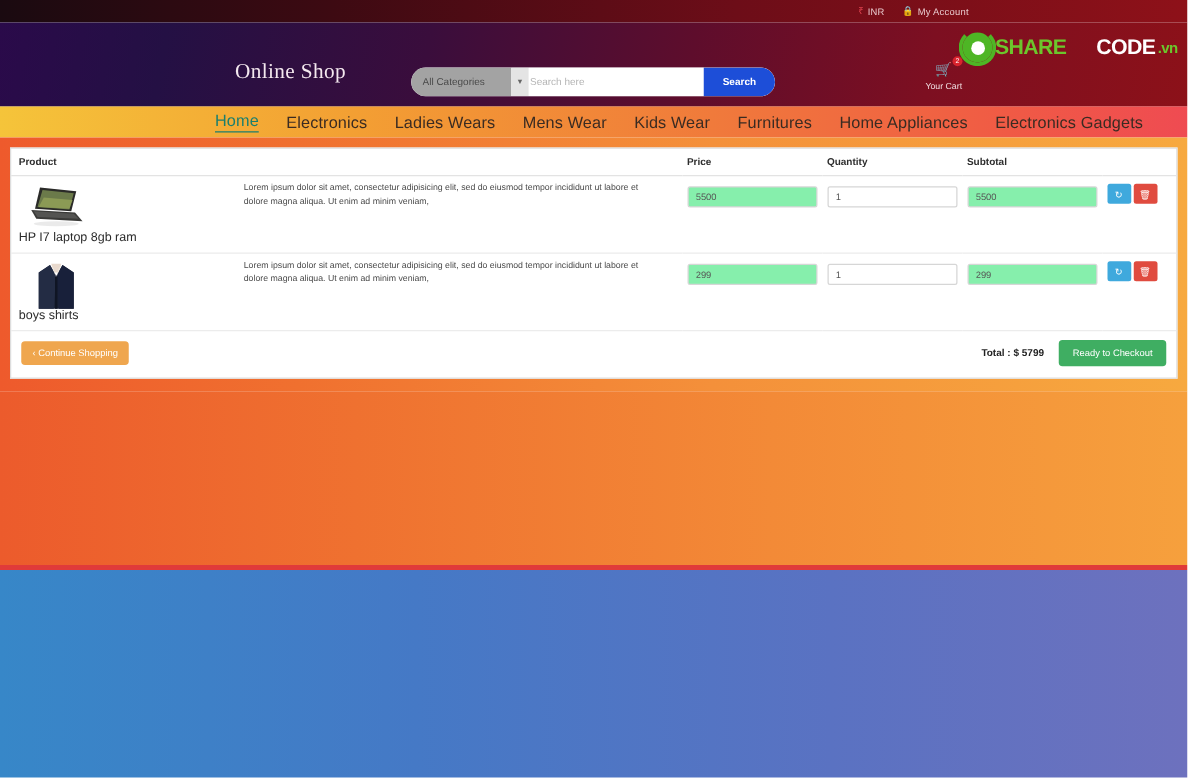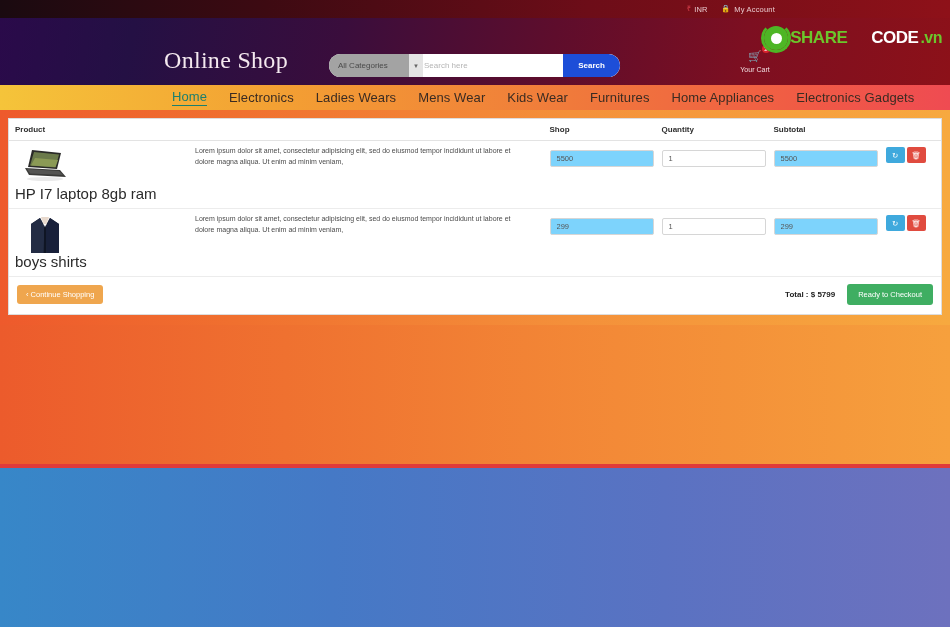--- a/index.html
+++ b/index.html
@@ -34,25 +34,25 @@
   
   .header {
     height: 67px;
     background: linear-gradient(100deg, #2a0a4a 0%, #241044 14%, #3a0d3c 36%, #5e0d2c 58%, #7d0f21 78%, #8c1119 100%);
     display: flex;
     align-items: center;
     position: relative;
   }
   .brand {
     position: absolute;
-    left: 164px;
+    left: 188px;
     top: 29px;
     color: #f4e9ef;
     font-family: "Liberation Serif", serif;
-    font-size: 24px;
+    font-size: 17px;
     letter-spacing: .3px;
   }
   .searchwrap {
     position: absolute;
     left: 329px;
     top: 36px;
     width: 291px;
     height: 23px;
     background: #fff;
     border-radius: 12px;
@@ -145,21 +145,21 @@
   }
   .sc-mark::before {
     content: '';
     position: absolute;
     width: 24px; height: 24px; border-radius: 50%;
     border: 3px solid #4eb625;
     border-top-color: transparent;
   }
   .sc-share { color: #6cc62c; }
   .sc-code { color: #ffffff; margin-left: 22px; }
-  .sc-vn { color: #6cc62c; font-size: 16px; }
+  .sc-vn { color: #6cc62c; font-size: 12px; }
 
   
   .nav {
     height: 25px;
     background: linear-gradient(90deg, #f5c43a 0%, #f39f33 30%, #f07a3b 60%, #f05a45 85%, #ef4b52 100%);
     display: flex;
     align-items: center;
     padding-left: 172px;
     gap: 22px;
   }
@@ -205,37 +205,37 @@
     padding: 6px 4px;
     vertical-align: top;
   }
   .prod-cell { padding-left: 6px !important; position: relative; height: 58px; }
   .prod-thumb {
     width: 44px; height: 36px;
     margin-left: 8px;
     position: relative;
   }
   .prod-name {
-    font-size: 15px;
+    font-size: 10px;
     color: #2b2b2b;
     margin-top: 2px;
   }
   .prod-desc {
     position: absolute;
     left: 186px; top: 4px;
     width: 330px;
     font-size: 7px;
     line-height: 11px;
     color: #4a4a4a;
   }
   .fld {
     width: 104px; height: 17px;
     border: 1px solid #d6d6d6;
     border-radius: 2px;
-    background: #7dd3fc;
+    background: #86efac;
     font-family: "Liberation Sans", sans-serif;
     font-size: 7.5px;
     color: #555;
     padding-left: 6px;
     outline: none;
   }
   .fld.white { background: #fff; }
   .btn-ico {
     width: 19px; height: 16px;
     border: 0; border-radius: 2px;
@@ -349,21 +349,21 @@
   <a href="#">Home Appliances</a>
   <a href="#">Electronics Gadgets</a>
 </div>
 
 <div class="cart-strip">
   <div class="cart-panel">
     <table class="tbl">
       <thead>
         <tr>
           <th class="th-product">Product</th>
-          <th class="th-price">Shop</th>
+          <th class="th-price">Price</th>
           <th class="th-qty">Quantity</th>
           <th class="th-sub">Subtotal</th>
           <th class="th-act"></th>
         </tr>
       </thead>
       <tbody>
 
         <tr>
           <td class="prod-cell">
             <div class="prod-thumb">

